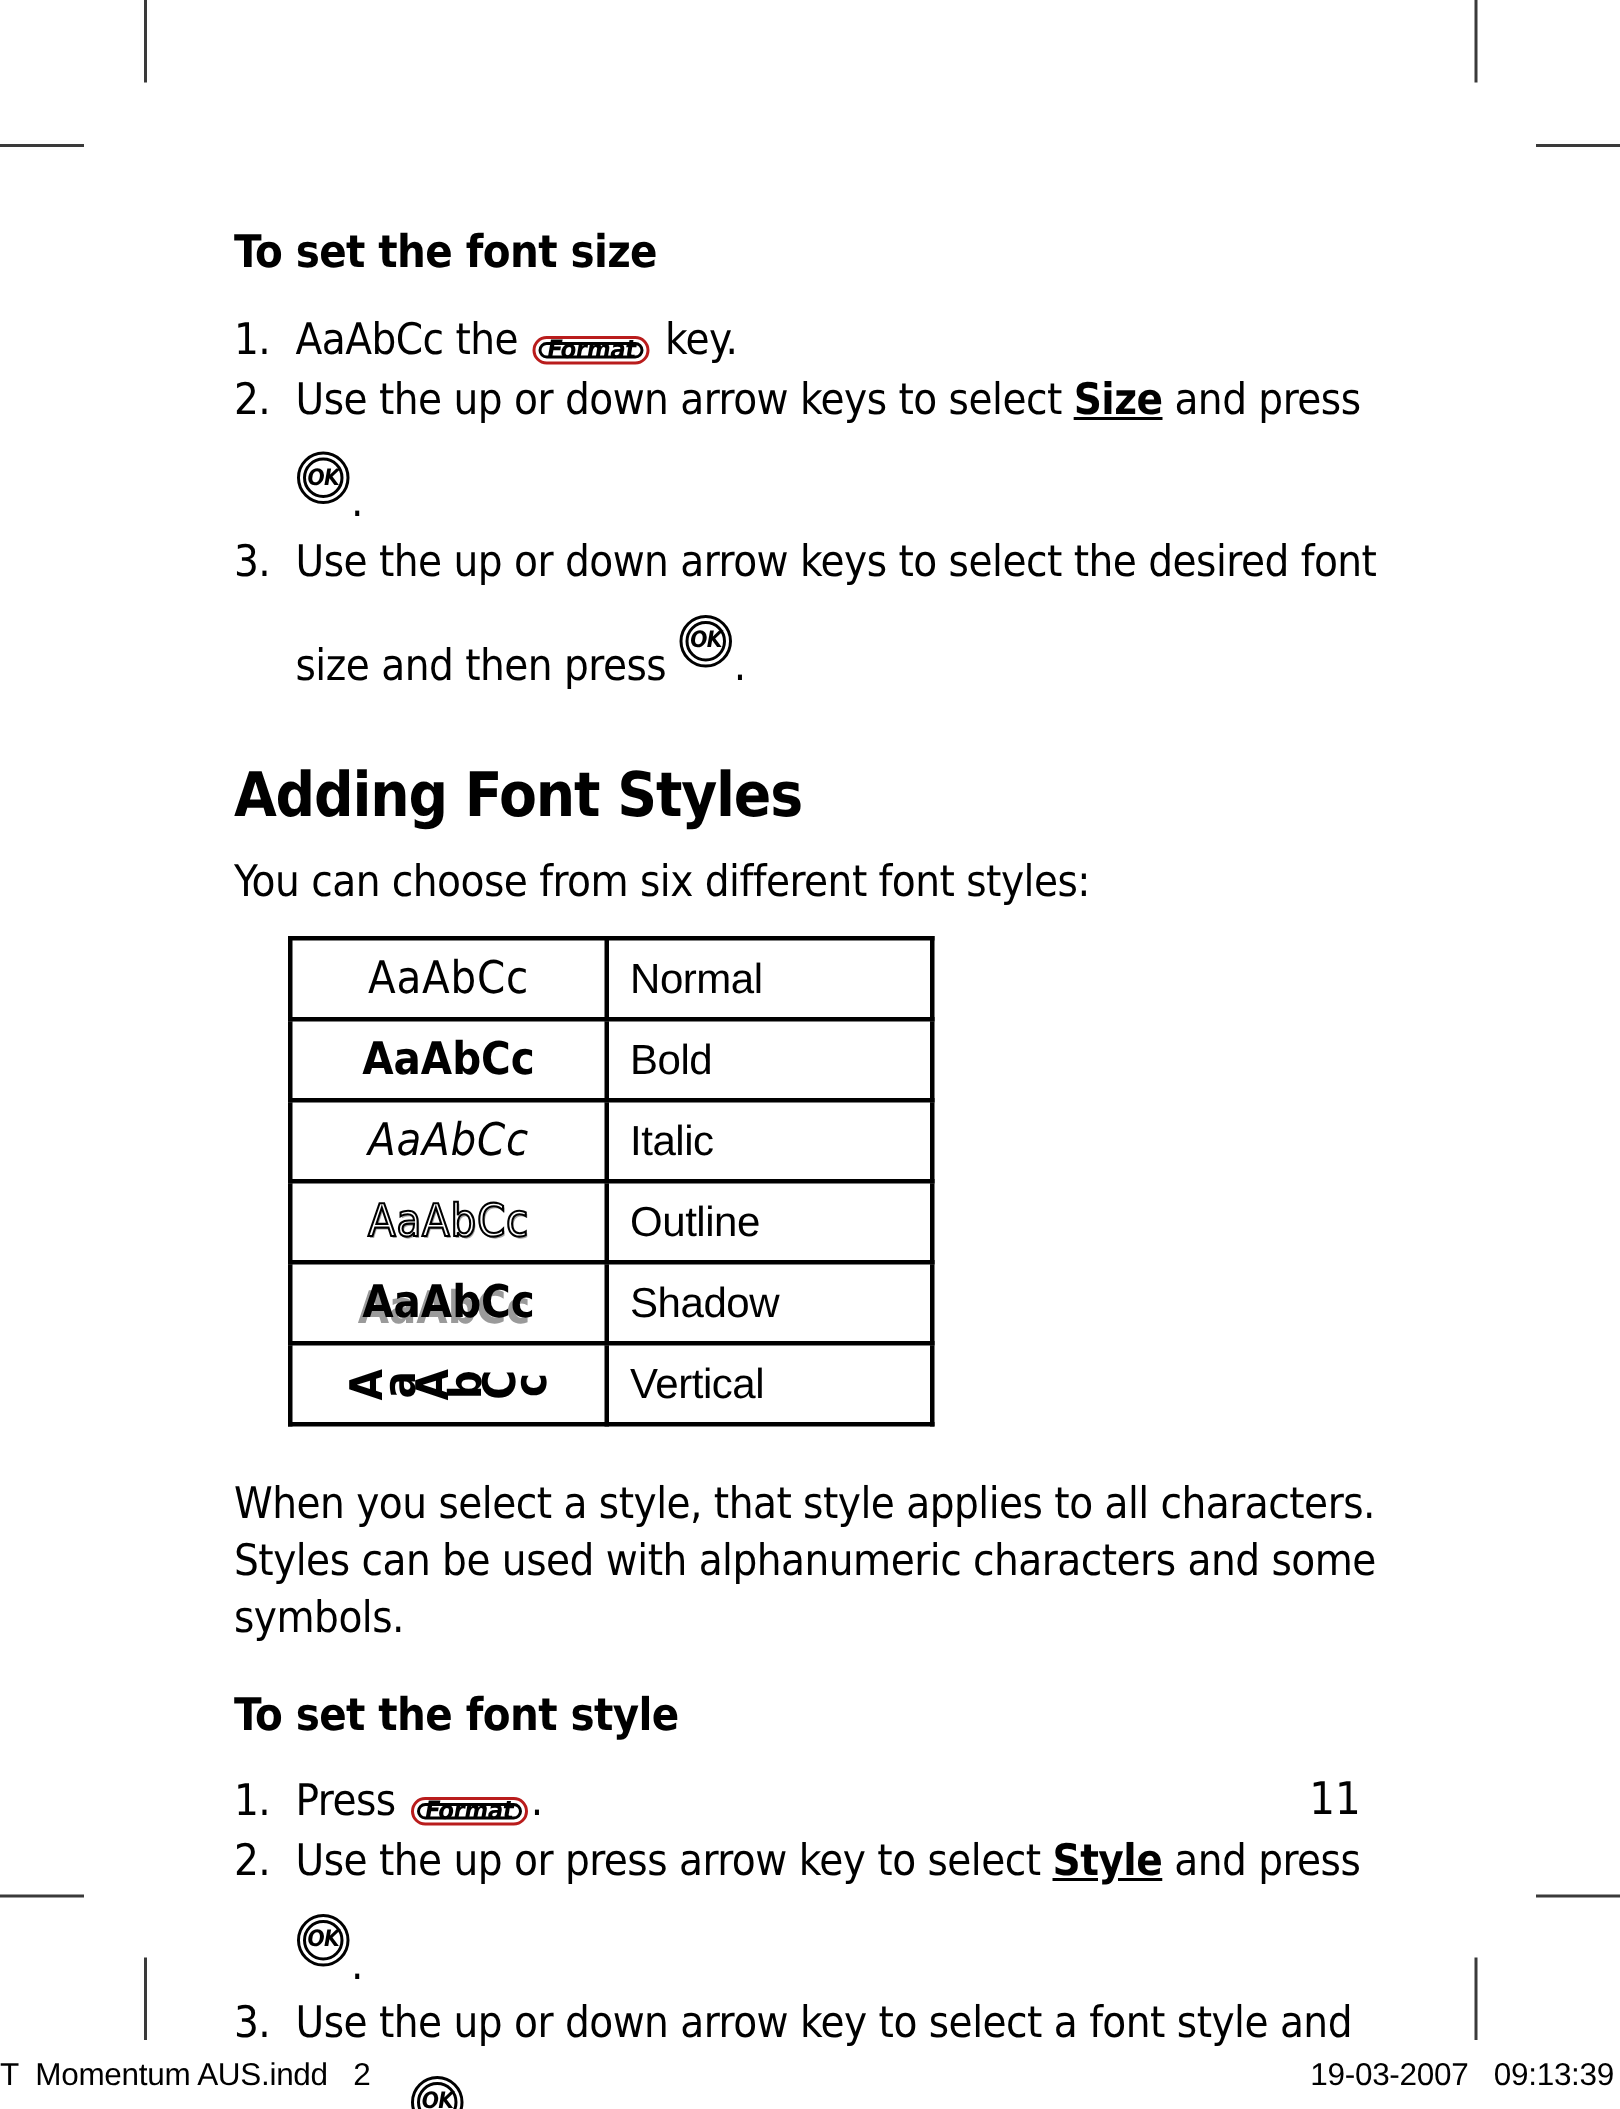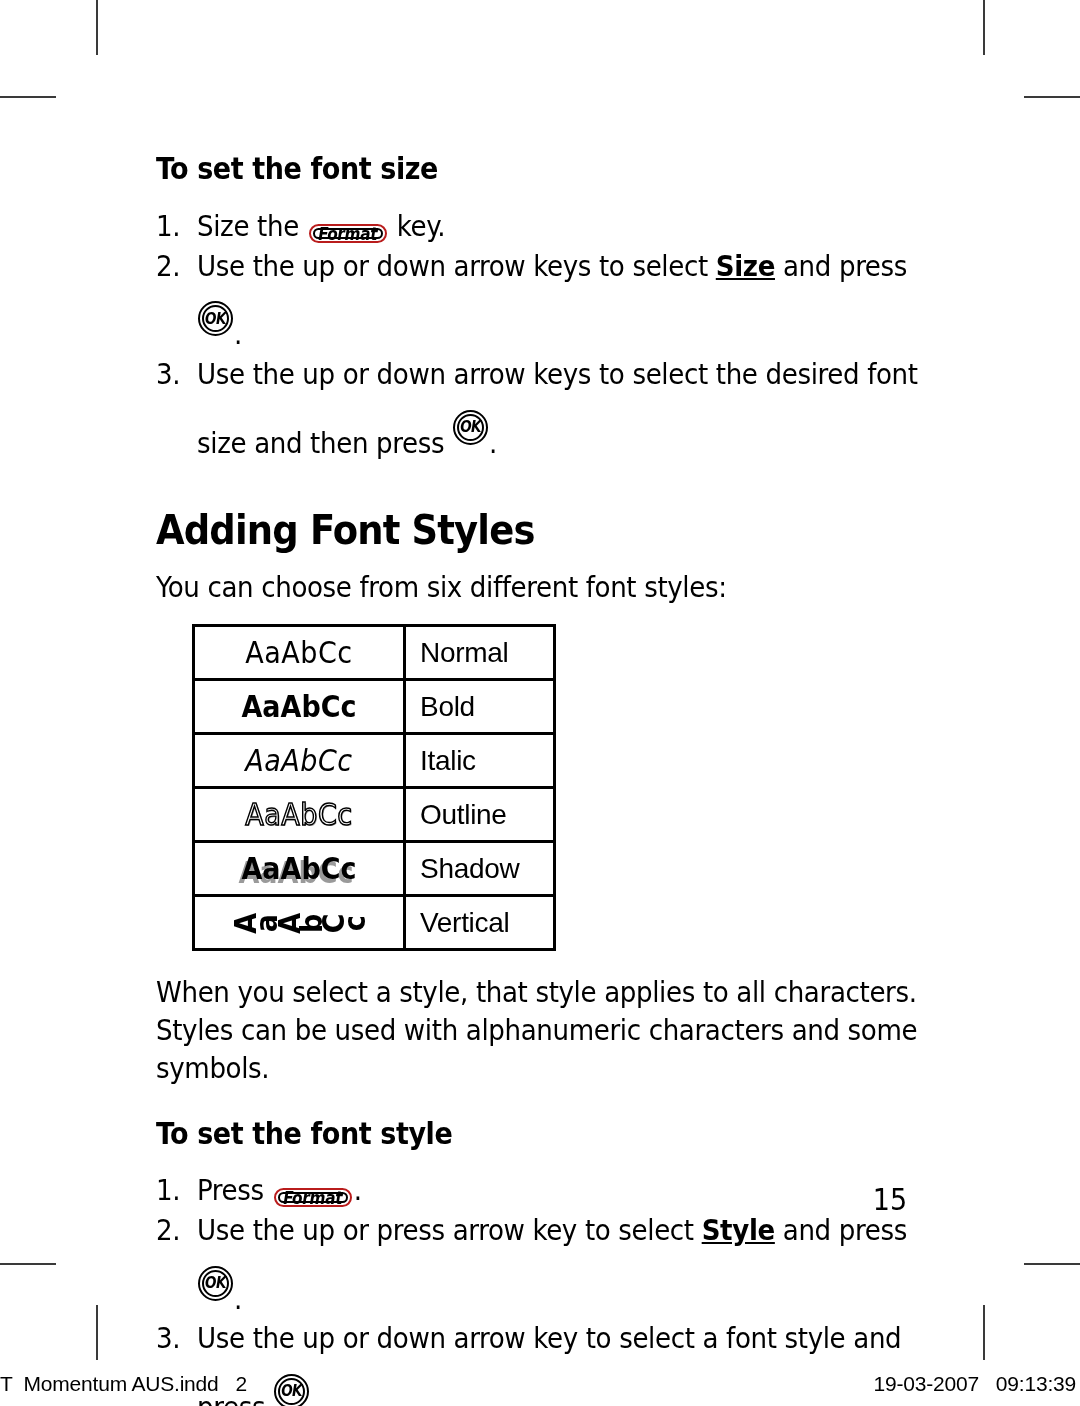--- a/index.html
+++ b/index.html
@@ -147,21 +147,21 @@
     font-weight: bold;
     font-style: italic;
     font-size: 15px;
     line-height: 1;
     letter-spacing: -0.5px;
   }
 
   
   .styles-table {
     border-collapse: collapse;
-    width: 364px;
+    width: 431px;
     margin-left: 36px;
     table-layout: fixed;
   }
   .styles-table td {
     border: 3px solid #000;
     height: 51px;
     padding: 0 0 0 14px;
     vertical-align: middle;
   }
   .styles-table td.sample {
@@ -250,21 +250,21 @@
 <div class="crop h crop-bl-h"></div>
 <div class="crop v crop-br-v"></div>
 <div class="crop h crop-br-h"></div>
 
 <div class="page">
 
   <h2 class="h2" style="margin-top:152px;">To set the font size</h2>
 
   <ol class="ol" style="margin-top:23px;">
     <li>
-      <span class="num">1.</span><span>Size the</span>&nbsp;<span class="key-format"><span class="kl">Format</span></span>&nbsp;<span>key.</span>
+      <span class="num">1.</span><span>AaAbCc the</span>&nbsp;<span class="key-format"><span class="kl">Format</span></span>&nbsp;<span>key.</span>
     </li>
     <li>
       <span class="num">2.</span><span>Use the up or down arrow keys to select</span>&nbsp;<span class="bold-inline">Size</span>&nbsp;<span>and press</span>&nbsp;<span class="key-ok"><span class="kl">OK</span></span><span>.</span>
     </li>
     <li>
       <span class="num">3.</span><span>Use the up or down arrow keys to select the desired font size and then press</span>&nbsp;<span class="key-ok"><span class="kl">OK</span></span><span>.</span>
     </li>
   </ol>
 
   <h1 class="h1" style="margin-top:47px;">Adding Font Styles</h1>
@@ -305,36 +305,36 @@
       </tr>
       <tr>
         <td class="sample">
           <span class="sample-inner s-vertical"><span>A</span><span>a</span><span>A</span><span>b</span><span>C</span><span>c</span></span>
         </td>
         <td class="label">Vertical</td>
       </tr>
     </tbody>
   </table>
 
-  <p class="body-text" style="margin:23px 0 0 0;">When you select a style, that style applies to all characters. Styles can be used with alphanumeric characters and some symbols.</p>
+  <p class="body-text" style="margin:33px 0 0 0;">When you select a style, that style applies to all characters. Styles can be used with alphanumeric characters and some symbols.</p>
 
   <h2 class="h2" style="margin-top:30px;">To set the font style</h2>
 
   <ol class="ol" style="margin-top:22px;">
     <li>
       <span class="num">1.</span><span>Press</span>&nbsp;<span class="key-format"><span class="kl">Format</span></span><span>.</span>
     </li>
     <li>
       <span class="num">2.</span><span>Use the up or press arrow key to select</span>&nbsp;<span class="bold-inline">Style</span>&nbsp;<span>and press</span>&nbsp;<span class="key-ok"><span class="kl">OK</span></span><span>.</span>
     </li>
     <li>
       <span class="num">3.</span><span>Use the up or down arrow key to select a font style and press</span>&nbsp;<span class="key-ok"><span class="kl">OK</span></span><span>.</span>
     </li>
   </ol>
 
 </div>
 
-<div class="page-number">15</div>
+<div class="page-number">11</div>
 
 <div class="footer">
   <span class="left">T  Momentum AUS.indd   2</span>
   <span class="right">19-03-2007   09:13:39</span>
 </div>
 
 </body></html>

